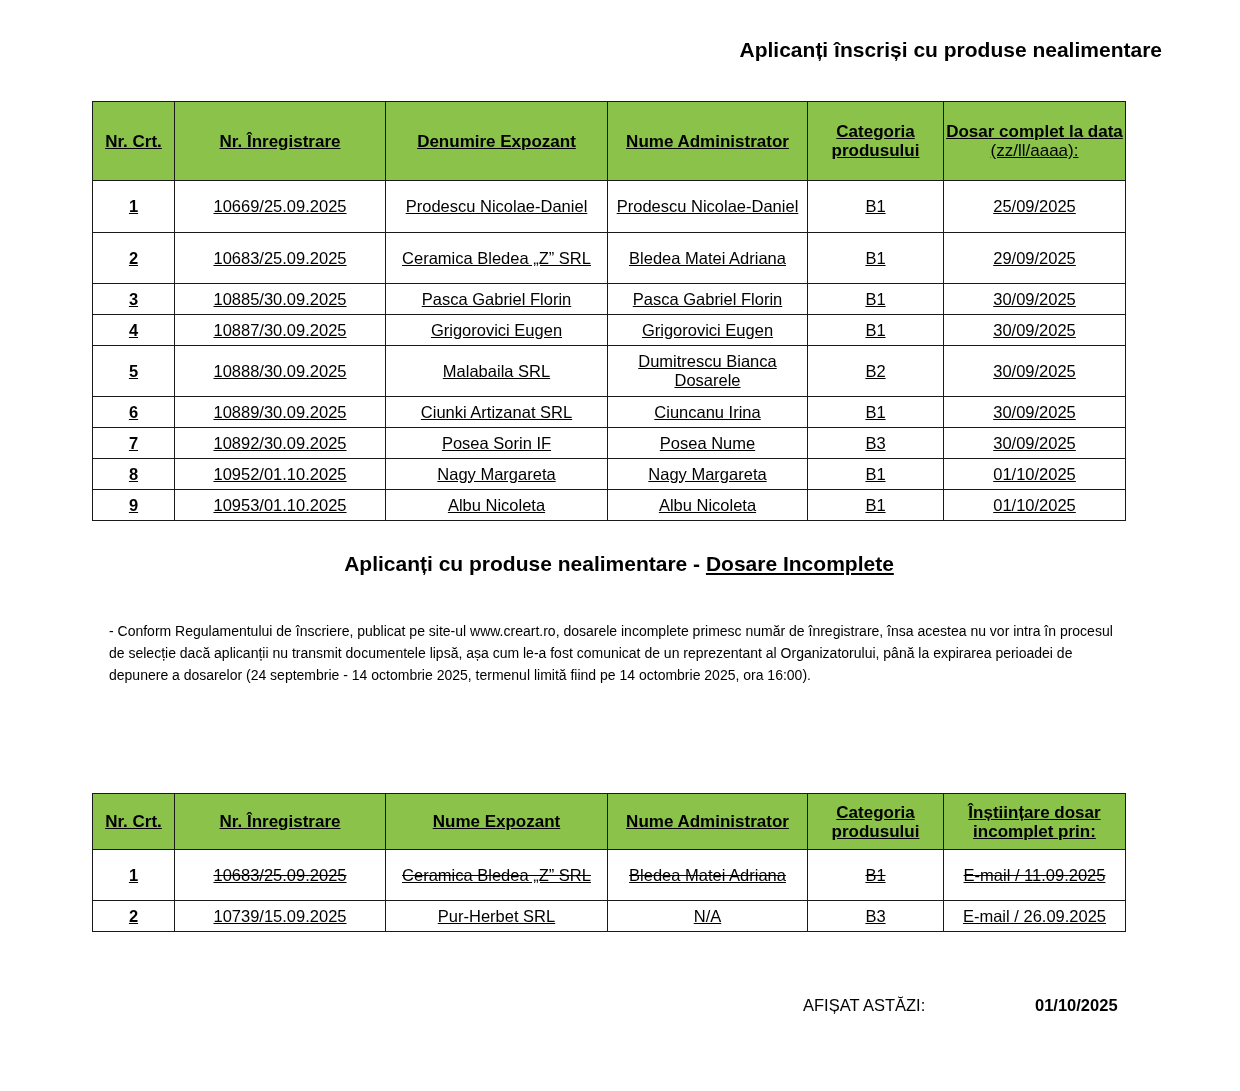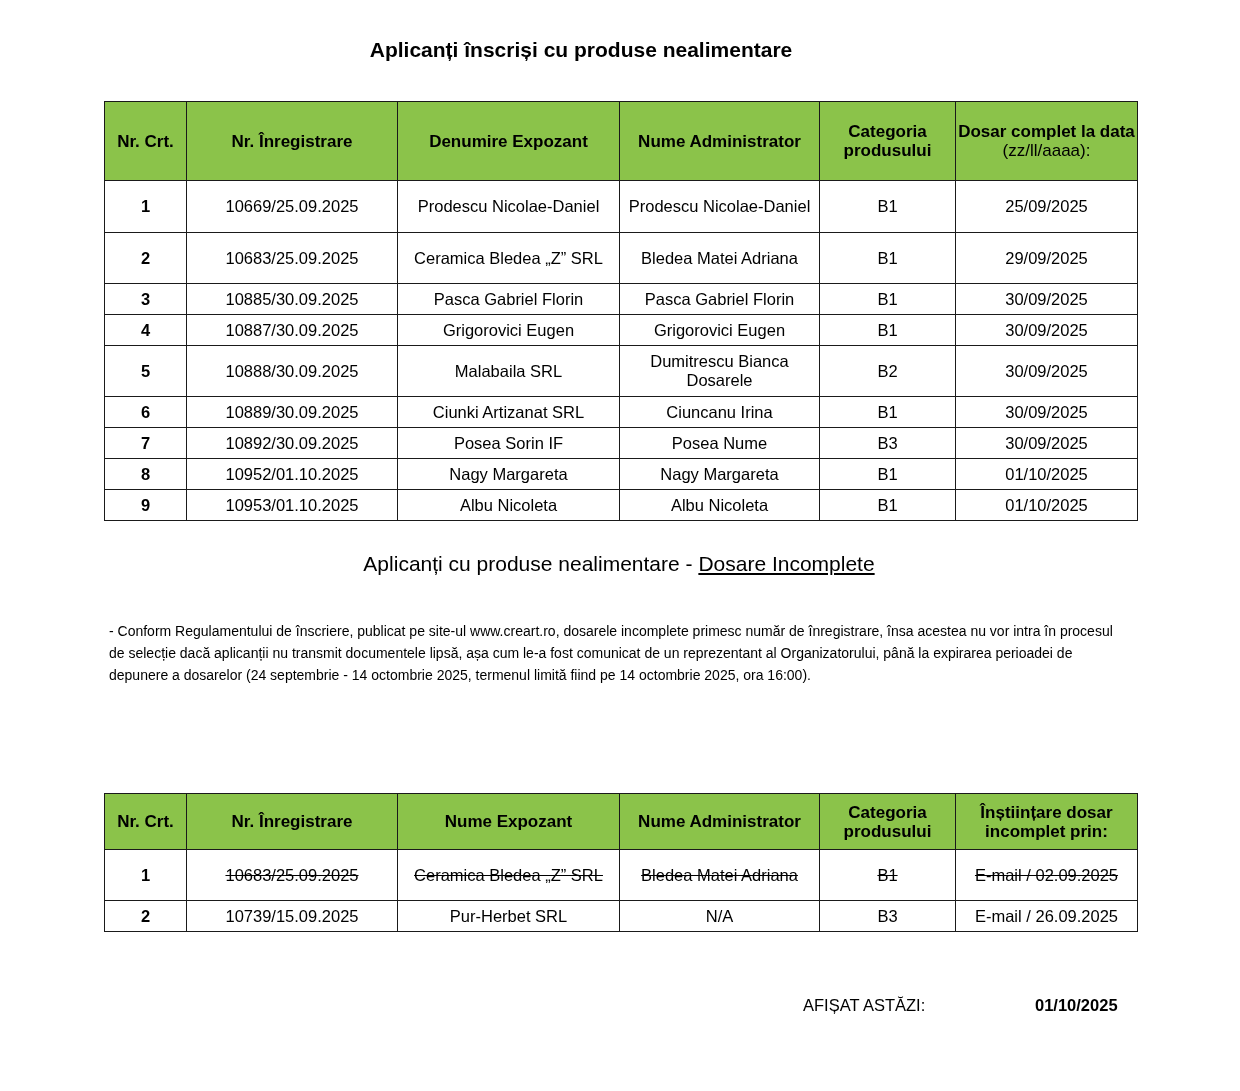--- a/index.html
+++ b/index.html
@@ -1,31 +1,32 @@
 <!DOCTYPE html>
 <html><head>
 <meta charset="utf-8">
 <style>
   html, body { margin: 0; padding: 0; background: #ffffff; }
   body {
     width: 1240px; height: 1091px; position: relative; overflow: hidden;
     font-family: "Liberation Sans", sans-serif; color: #000;
   }
   .title1 {
-    position: absolute; left: 0; width: 1162px; top: 38px; text-align: center;
+    position: absolute; left: 0; width: 1162px; top: 38px; text-align: right;
     font-weight: bold; font-size: 21px;
   }
   .title2 {
     position: absolute; left: 0; width: 1238px; top: 552px; text-align: center;
-    font-weight: normal; font-size: 21px;
+    font-weight: bold; font-size: 21px;
   }
   .title2 .u { text-decoration: underline; }
   table.grid {
-    position: absolute; left: 104px; border-collapse: collapse; table-layout: fixed;
+    position: absolute; left: 92px; border-collapse: collapse; table-layout: fixed;
     font-size: 16.5px;
+    text-decoration: underline;
   }
   table.grid th, table.grid td {
     border: 1.5px solid #1a1a1a; text-align: center; vertical-align: middle;
     padding: 0 2px; line-height: 19px;
   }
   table.grid th { background: #8bc34a; font-weight: bold; font-size: 17px; }
   table.grid td.num { font-weight: bold; }
   #t1 { top: 101px; width: 1033px; }
   #t1 thead tr { height: 79px; }
   #t1 tbody tr.r1 { height: 52px; }
@@ -178,21 +179,21 @@
       <th>Înștiințare dosar incomplet prin:</th>
     </tr>
   </thead>
   <tbody id="t2-body">
       <tr class="s">
         <td class="num">1</td>
         <td><span class="strike">10683/25.09.2025</span></td>
         <td><span class="strike">Ceramica Bledea „Z” SRL</span></td>
         <td><span class="strike">Bledea Matei Adriana</span></td>
         <td><span class="strike">B1</span></td>
-        <td><span class="strike">E-mail / 02.09.2025</span></td>
+        <td><span class="strike">E-mail / 11.09.2025</span></td>
       </tr>
       <tr class="r">
         <td class="num">2</td>
         <td>10739/15.09.2025</td>
         <td>Pur-Herbet SRL</td>
         <td>N/A</td>
         <td>B3</td>
         <td>E-mail / 26.09.2025</td>
       </tr>
     </tbody>

